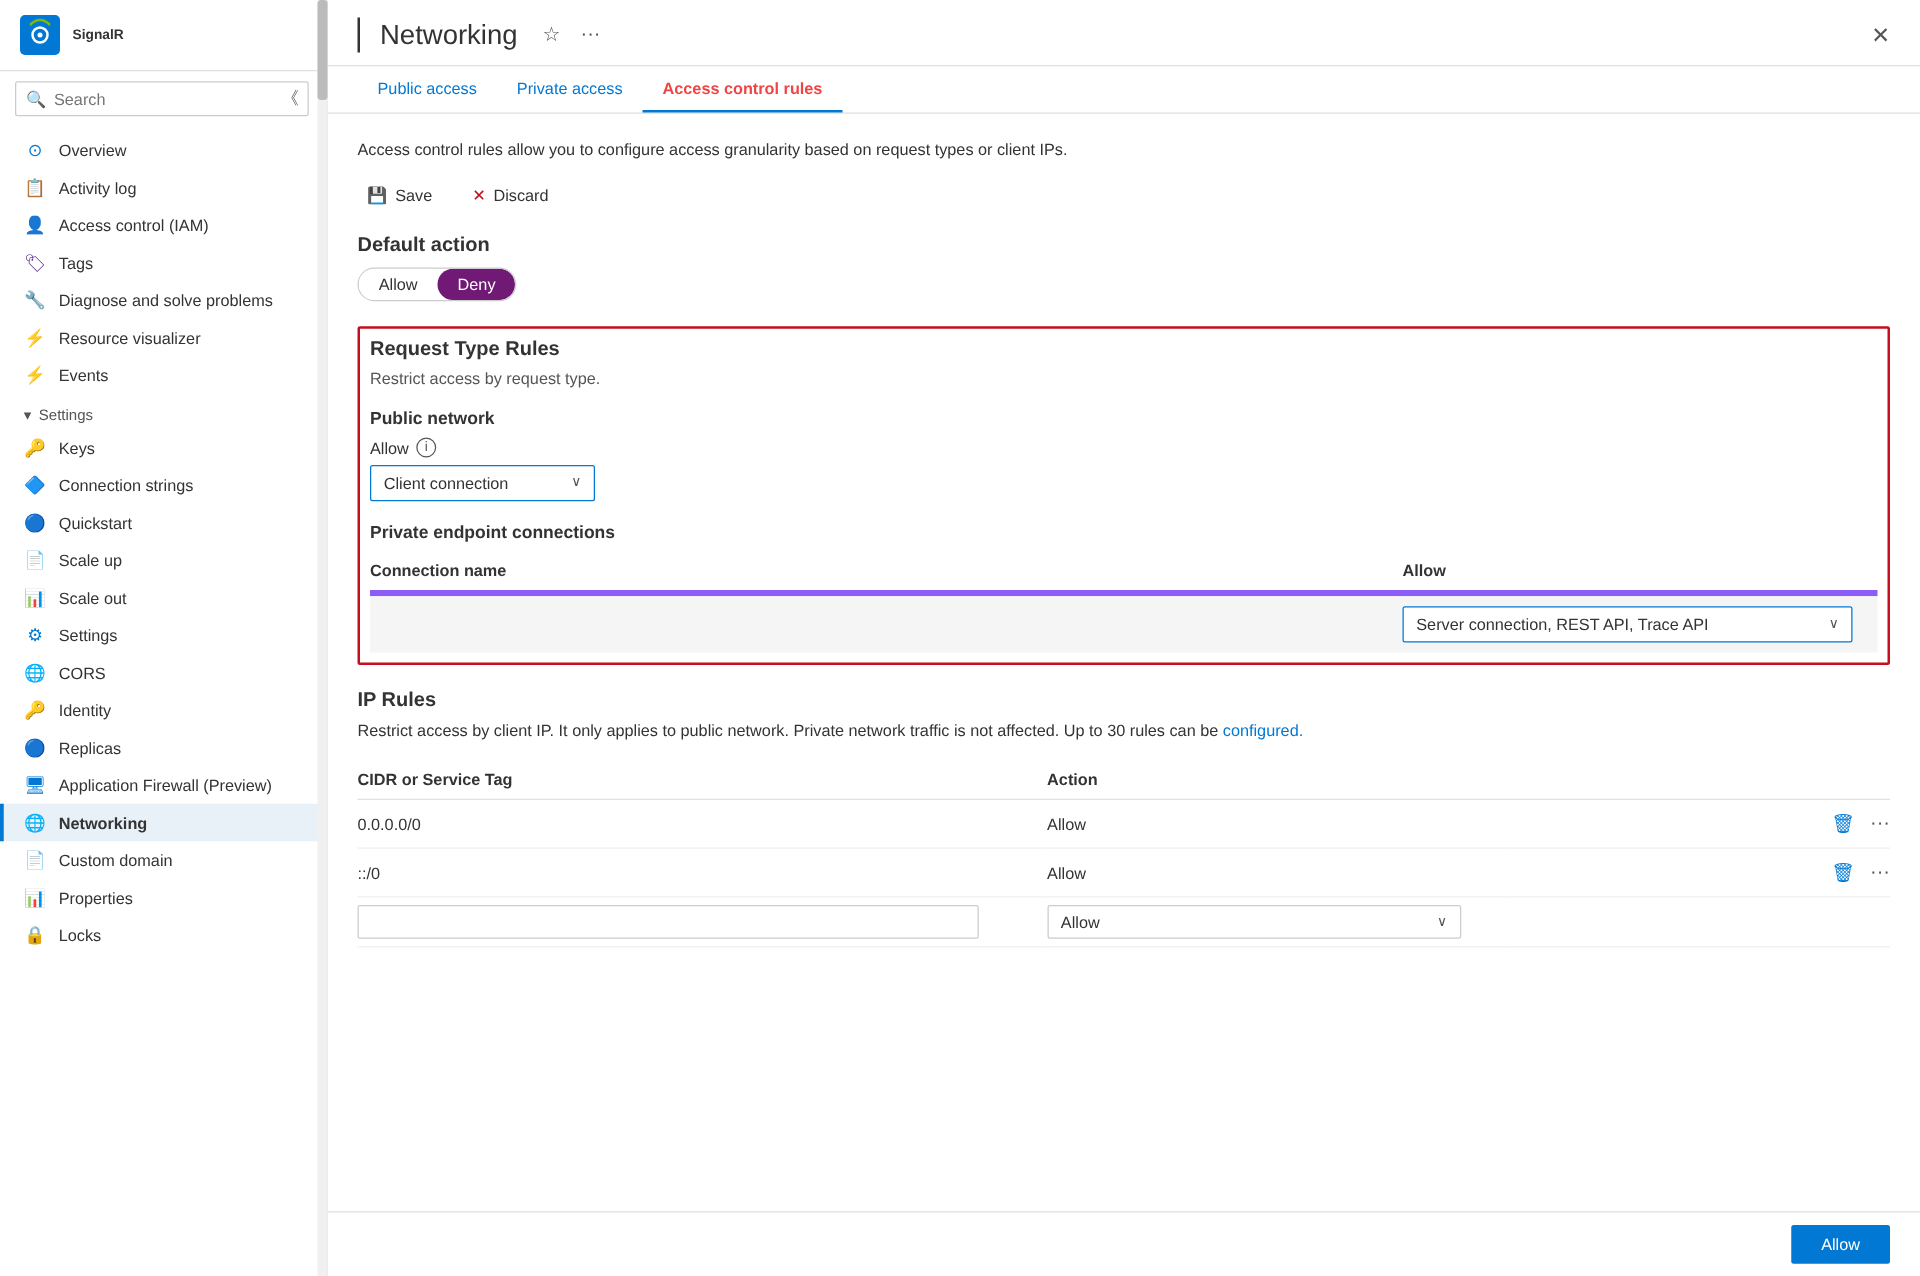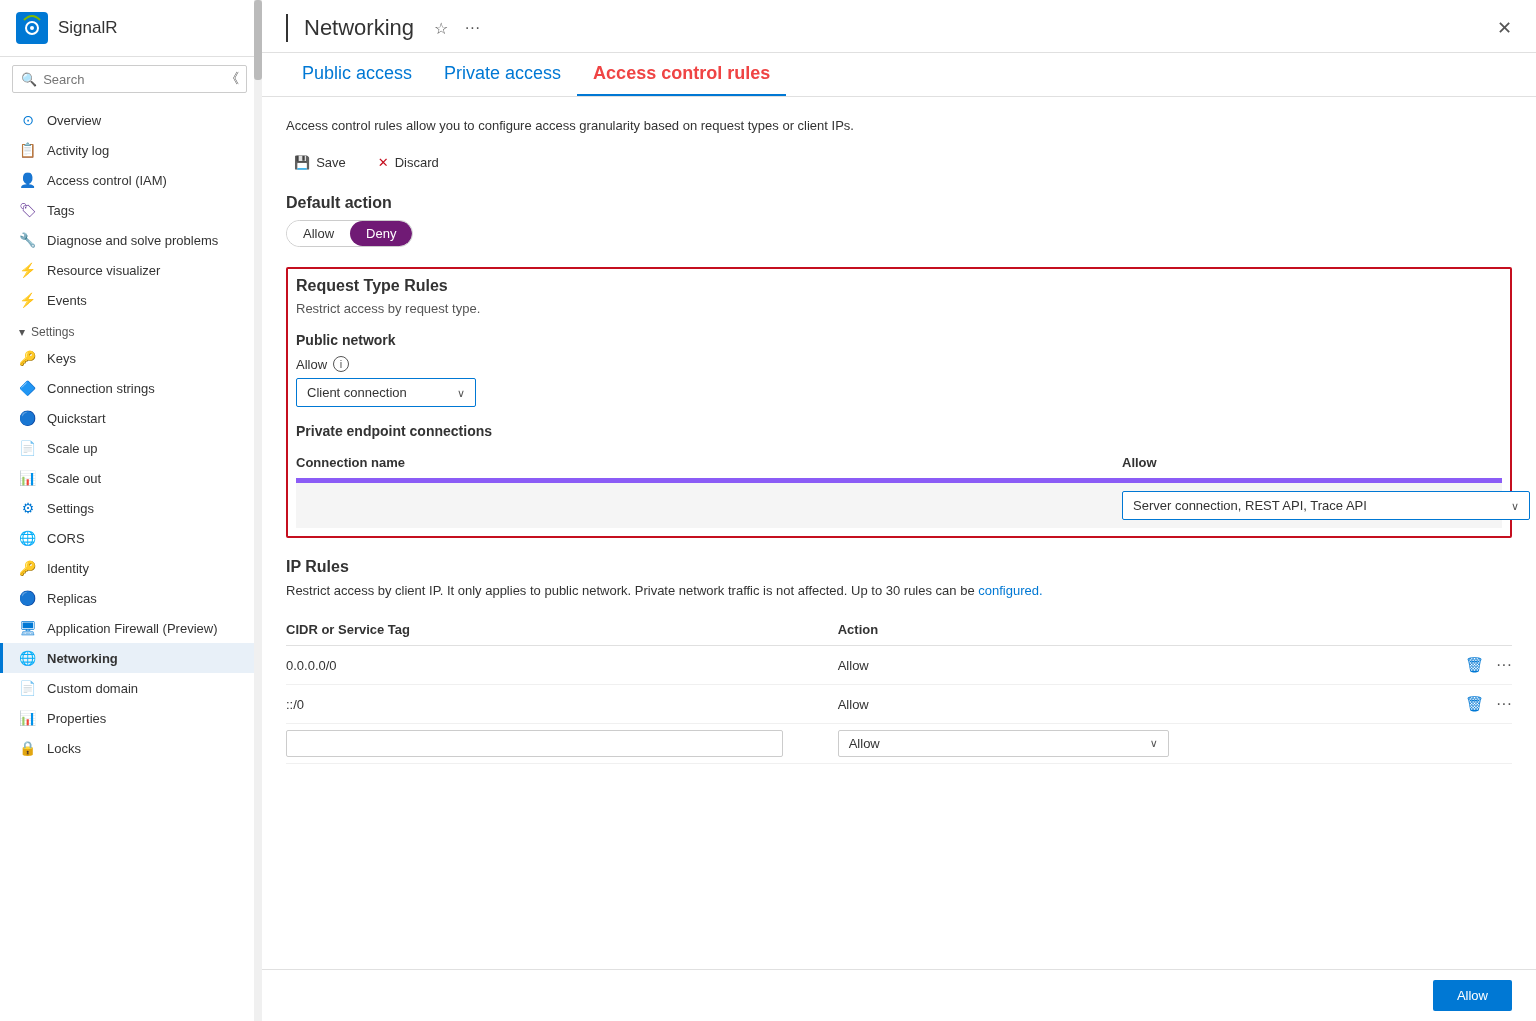--- a/index.html
+++ b/index.html
@@ -21,22 +21,22 @@
       align-items: center;
       padding: 12px 16px;
       gap: 10px;
       border-bottom: 1px solid #e0e0e0;
     }
     .sidebar-logo {
       width: 32px;
       height: 32px;
     }
     .sidebar-title {
-      font-size: 17px;
-      font-weight: 400;
+      font-size: 11px;
+      font-weight: 700;
       color: #333;
     }
     .sidebar-search {
       display: flex;
       align-items: center;
       margin: 8px 12px;
       border: 1px solid #ccc;
       border-radius: 2px;
       padding: 4px 8px;
       gap: 6px;
@@ -160,21 +160,21 @@
     .tabs {
       display: flex;
       align-items: flex-end;
       padding: 0 24px;
       border-bottom: 1px solid #e0e0e0;
       gap: 0;
     }
     .tab {
       padding: 10px 16px;
       cursor: pointer;
-      font-size: 18px;
+      font-size: 13px;
       color: #0078d4;
       border-bottom: 2px solid transparent;
       text-decoration: none;
     }
     .tab.active {
       color: #ef4444;
       border-bottom: 2px solid #0078d4;
       font-weight: 600;
     }
 
@@ -289,33 +289,33 @@
       align-items: center;
       justify-content: center;
       font-size: 11px;
       color: #555;
       cursor: pointer;
     }
 
     
     .dropdown-select {
       display: flex;
-      align-items: flex-end;
+      align-items: flex-start;
       justify-content: space-between;
       border: 1px solid #0078d4;
       border-radius: 2px;
       padding: 6px 10px;
       cursor: pointer;
       font-size: 13px;
       color: #333;
       background: #fff;
       width: 180px;
     }
     .dropdown-select-wide {
-      width: 408px;
+      width: 360px;
     }
     .dropdown-arrow { color: #555; font-size: 11px; }
 
     
     .table-header-row {
       display: flex;
       align-items: flex-end;
       padding: 8px 0;
       gap: 0;
       border-bottom: 5px solid #8b5cf6;

